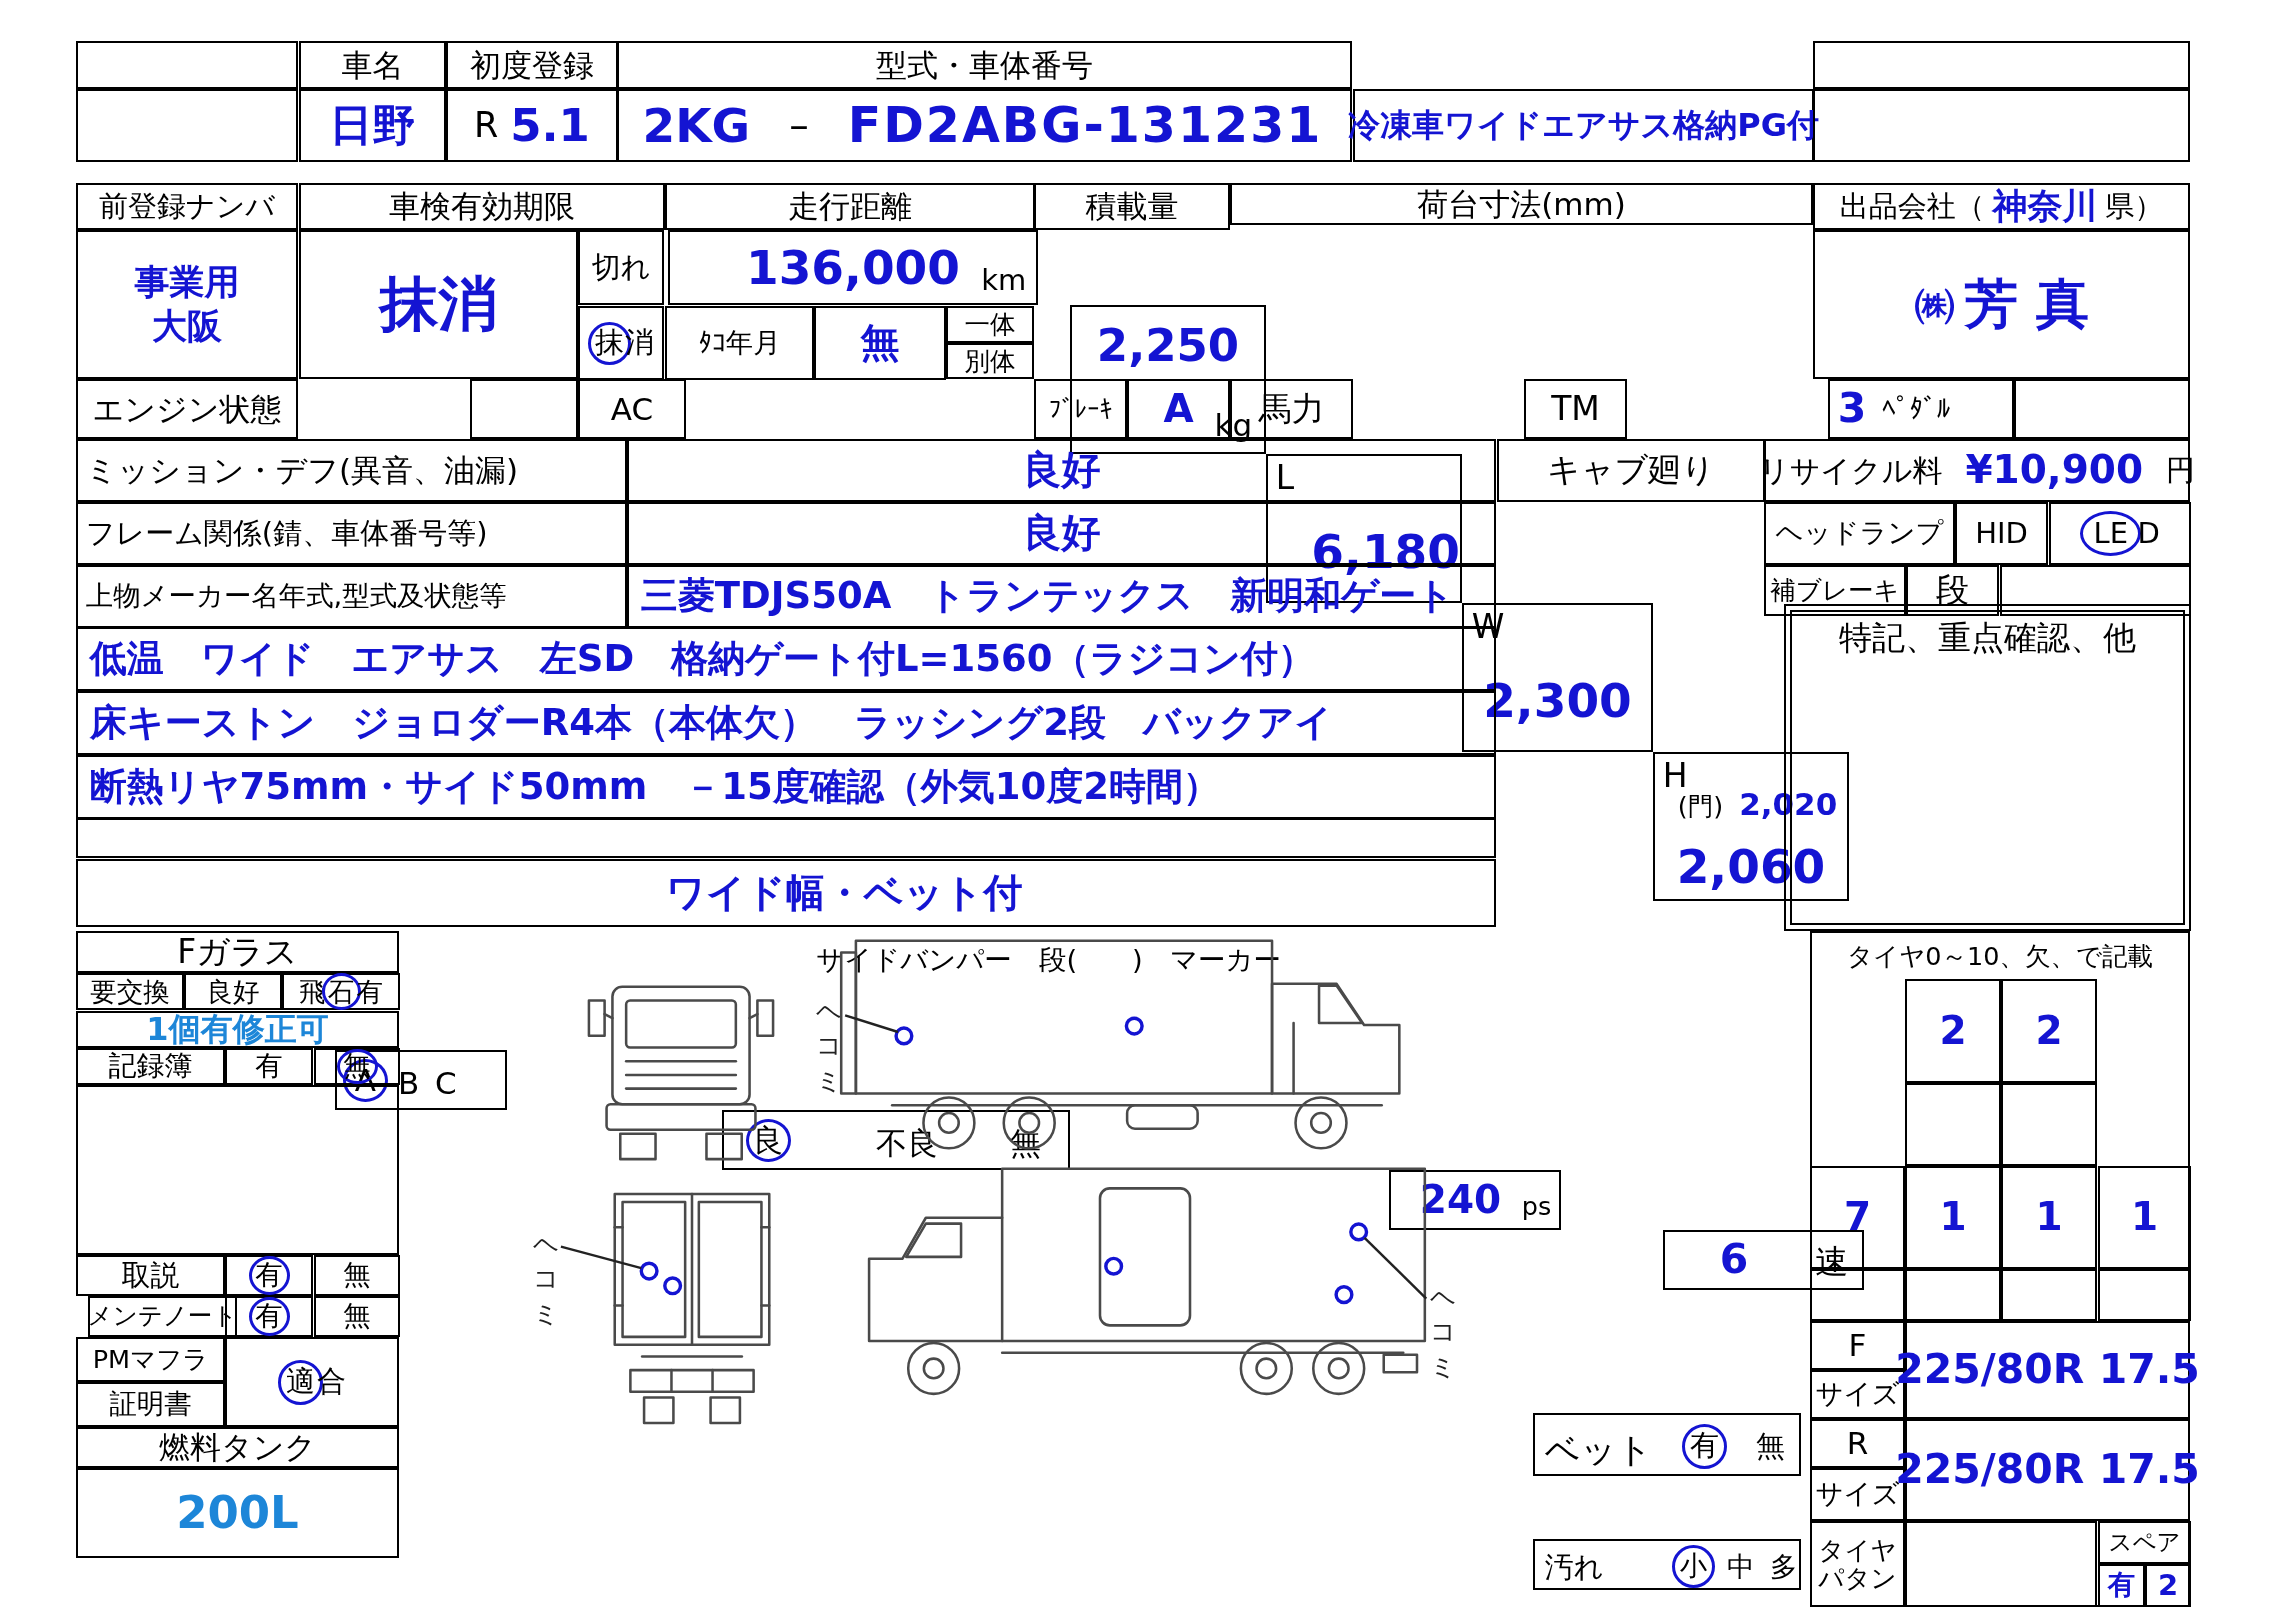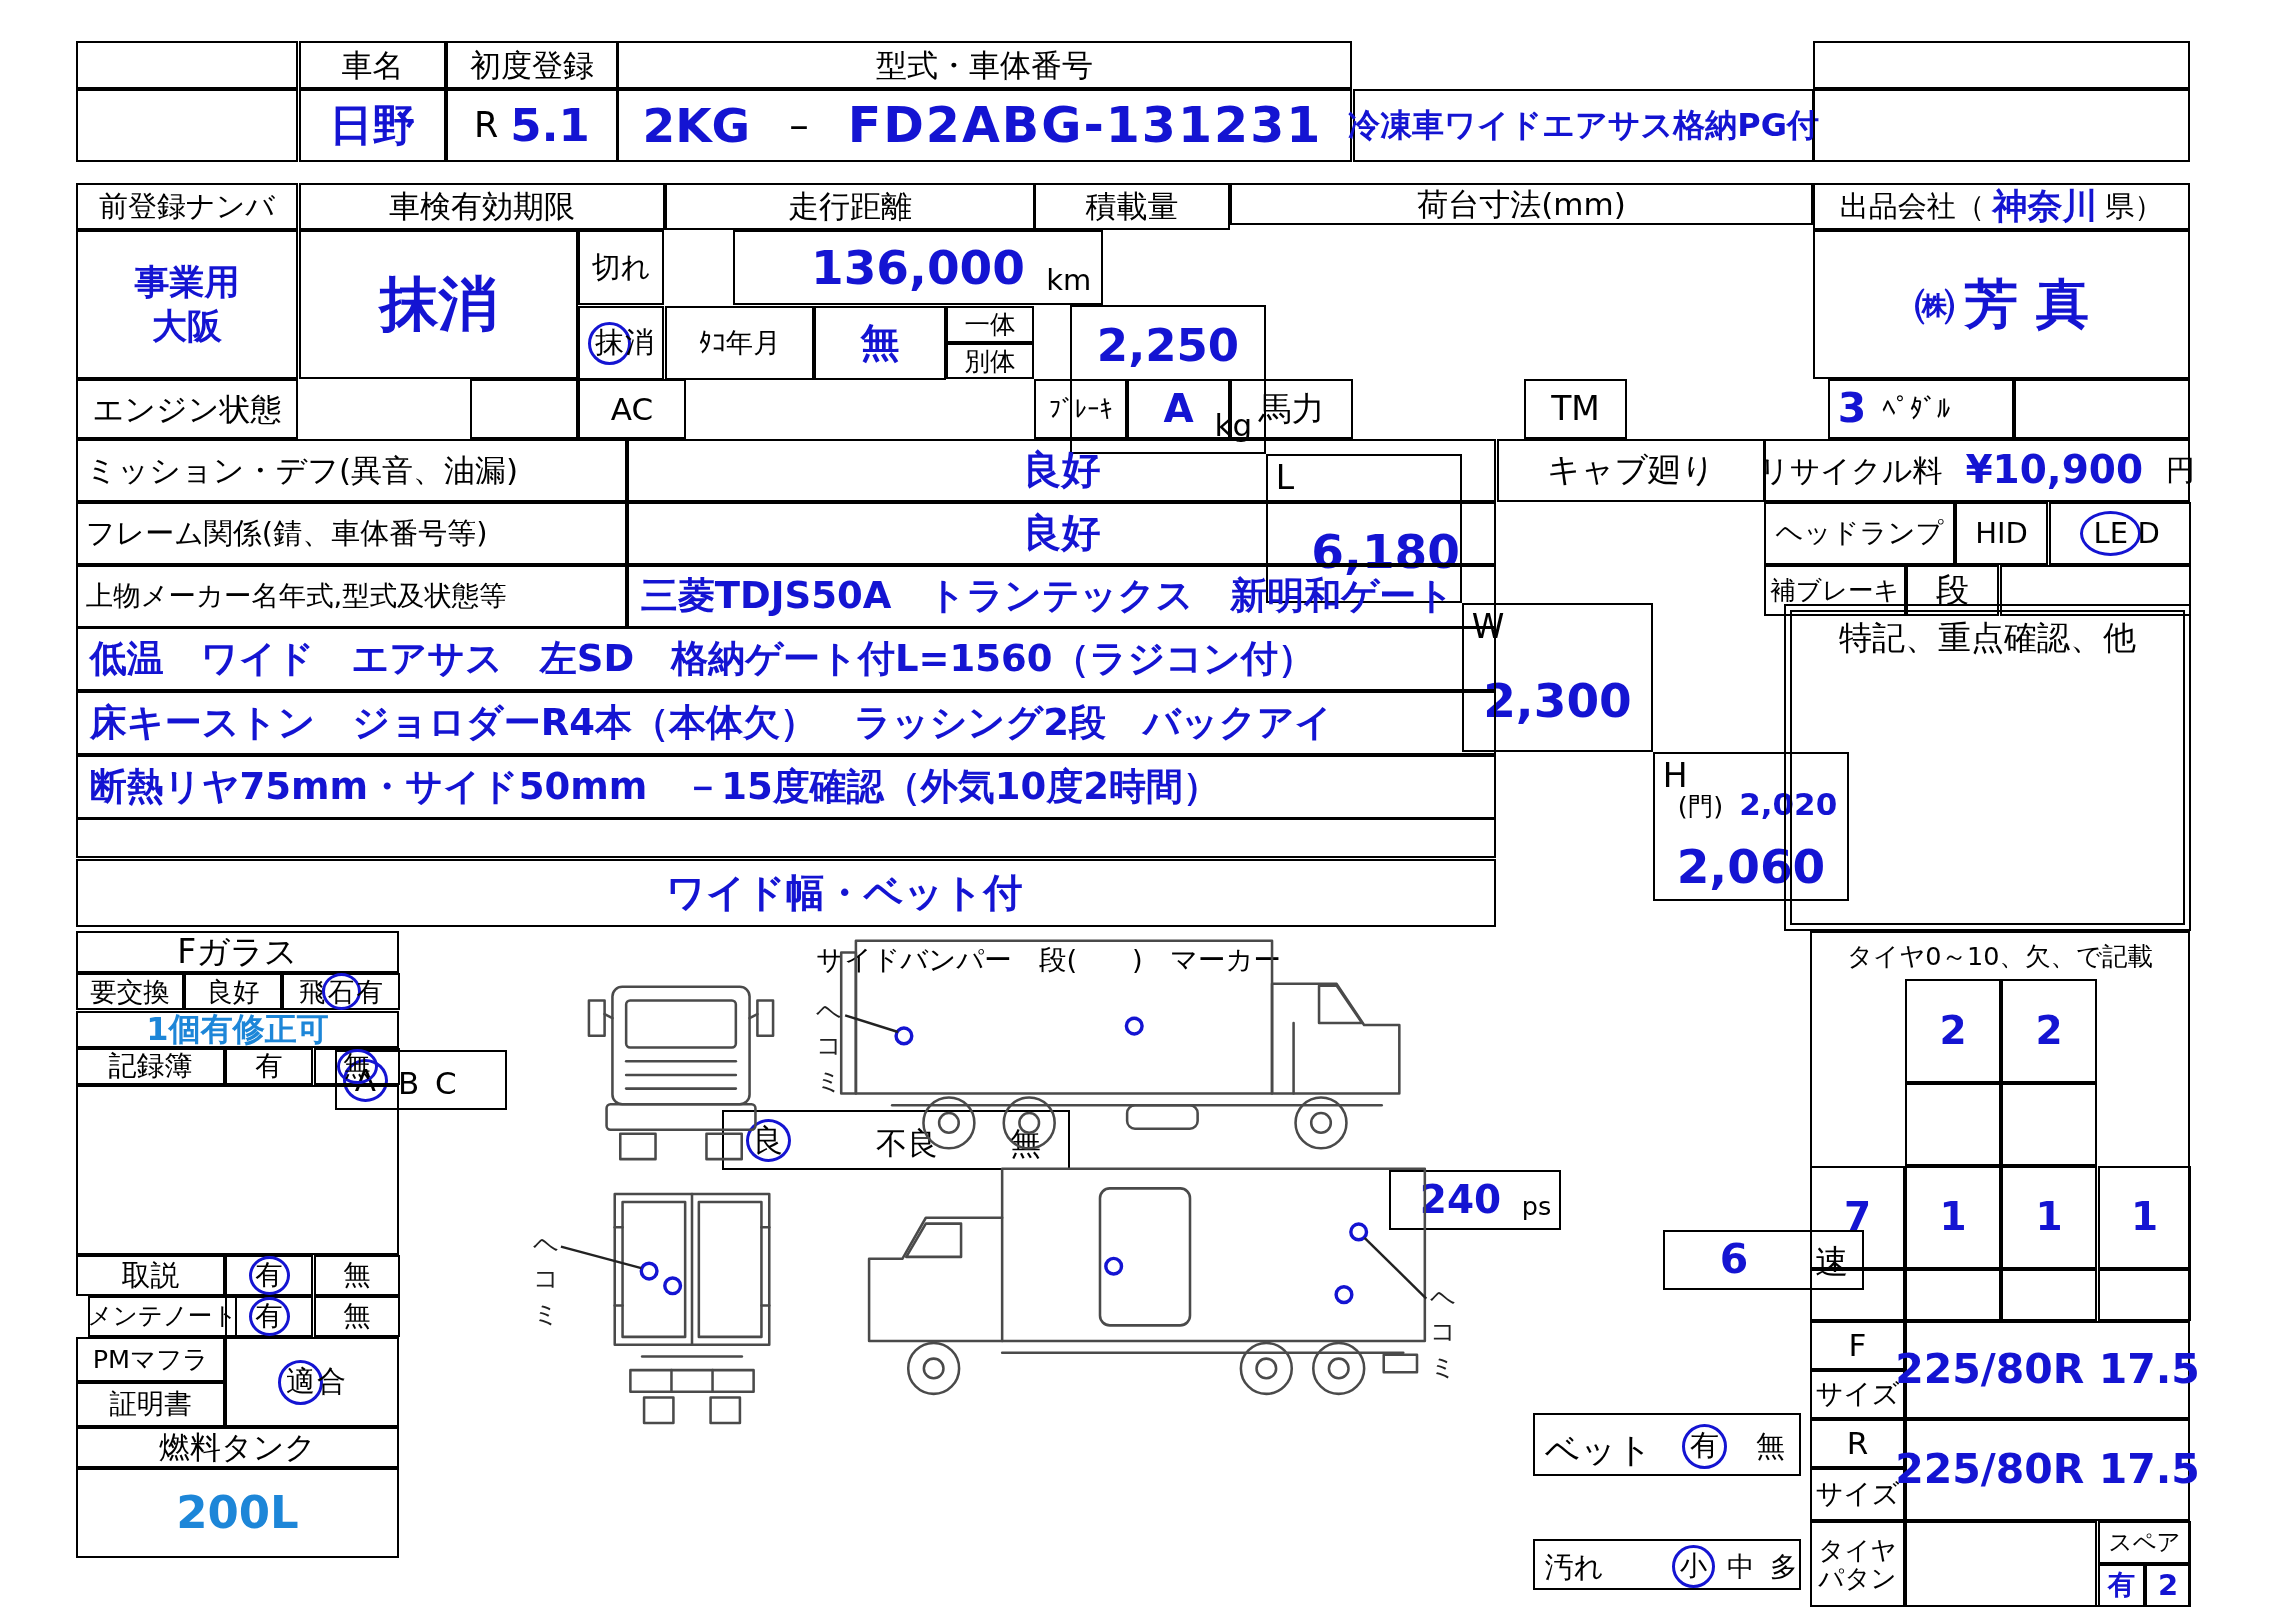--- a/index.html
+++ b/index.html
@@ -62,21 +62,21 @@
     <span class="b" style="font-size:35px;">大阪</span>
   </div>
   <div class="c b" style="left:299px;top:230px;width:279px;height:149px;font-size:59px;">抹消</div>
   <div class="c" style="left:578px;top:230px;width:86px;height:75px;font-size:29px;">切れ</div>
   <div class="c" style="left:578px;top:306px;width:86px;height:74px;font-size:29px;">
     <span class="ring" style="width:43px;height:43px;margin-right:-5.9px;">
         <span>抹</span>
       </span>
     <span>消</span>
   </div>
-  <div class="c rel" style="left:697px;top:230px;width:370px;height:75px;">
+  <div class="c rel" style="left:632px;top:230px;width:370px;height:75px;">
     <span class="b" style="font-size:47px;">136,000</span>
     <span class="pa" style="right:9.8px;bottom:5.9px;font-size:29px;">km</span>
   </div>
   <div class="c" style="left:665px;top:306px;width:149px;height:74px;font-size:27.4px;">ﾀｺ年月</div>
   <div class="c b" style="left:814px;top:306px;width:132px;height:74px;font-size:39px;">無</div>
   <div class="c" style="left:946px;top:306px;width:88px;height:37px;font-size:25.5px;">一体</div>
   <div class="c" style="left:946px;top:343px;width:88px;height:36px;font-size:25.5px;">別体</div>
   <div class="c rel" style="left:1034px;top:230px;width:196px;height:149px;">
     <span class="pa b" style="top:13.7px;left:0;width:100%;text-align:center;font-size:45px;">2,250</span>
     <span class="pa" style="right:11.8px;bottom:9.8px;font-size:31px;">kg</span>

